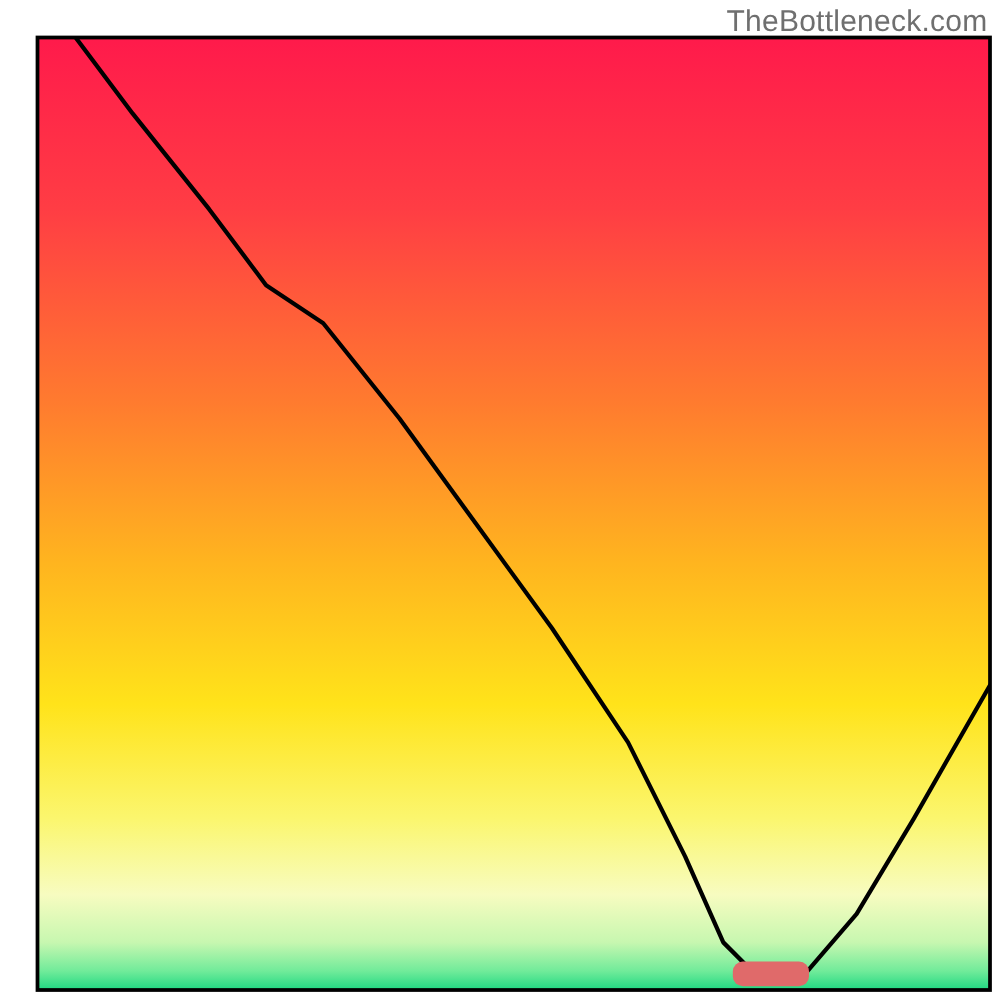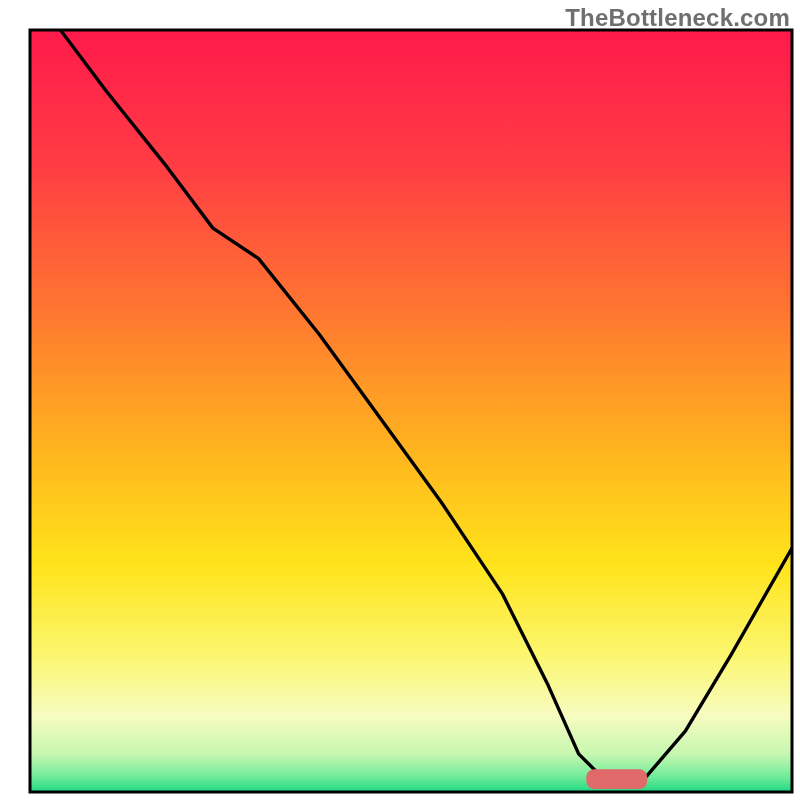--- a/index.html
+++ b/index.html
@@ -14,21 +14,21 @@
   .stage {
     position: relative;
     width: 800px;
     height: 800px;
   }
   .watermark {
     position: absolute;
     top: 4px;
     right: 10px;
     font-size: 24px;
-    font-weight: 700;
+    font-weight: 400;
     color: #6f6f6f;
     letter-spacing: 0.2px;
     user-select: none;
   }
   svg.chart {
     position: absolute;
     left: 0;
     top: 0;
     width: 800px;
     height: 800px;

